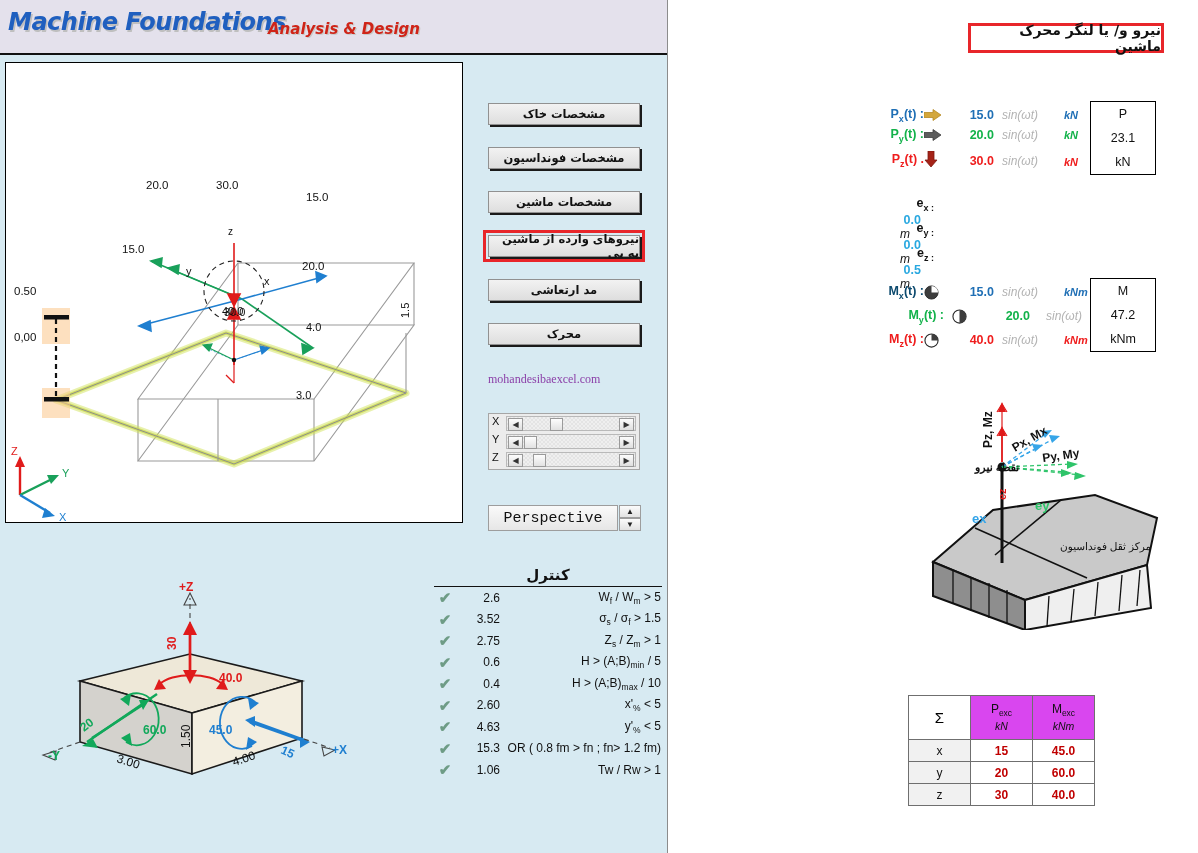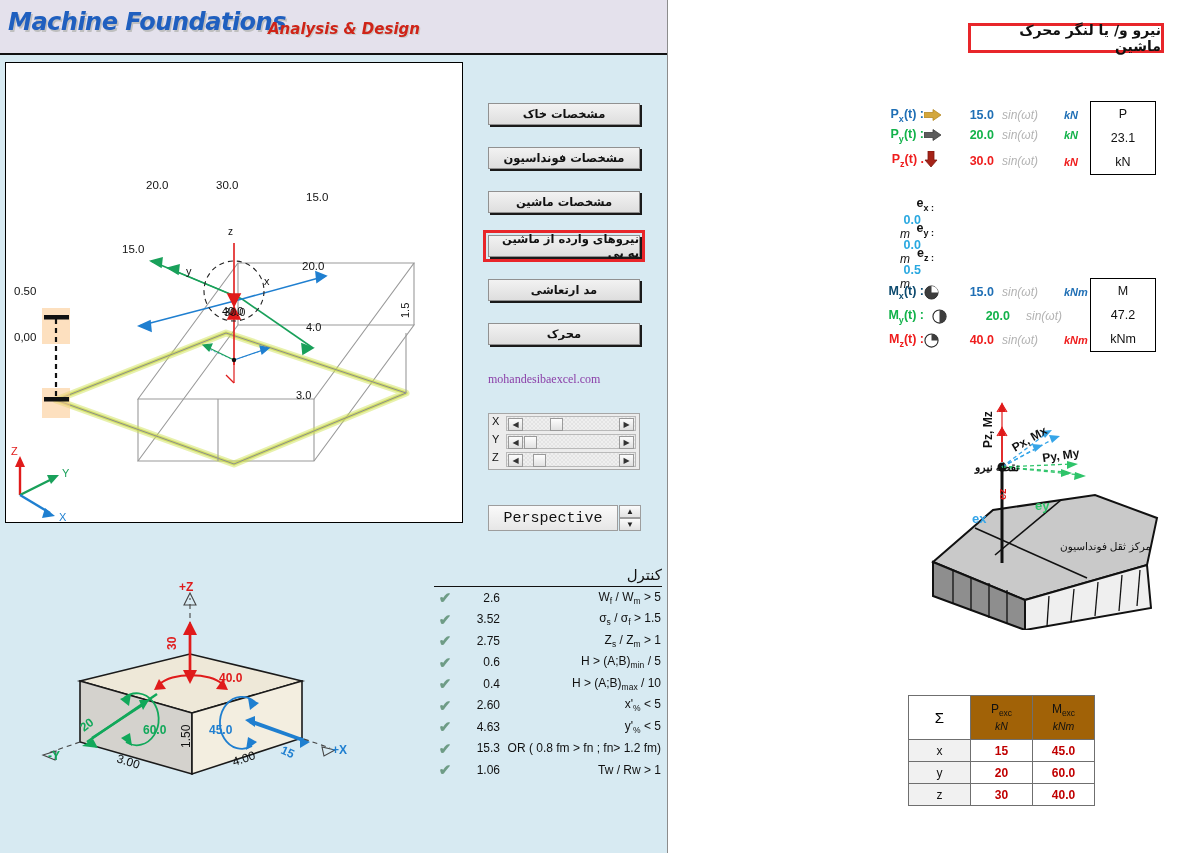--- a/index.html
+++ b/index.html
@@ -118,21 +118,21 @@
     border:1px solid #9d9d9d;
     display:flex;align-items:center;justify-content:center;font-size:8px;color:#222;
   }
 
   
   .ctrl{
     position:absolute;left:434px;top:566px;width:232px;
     font-size:11.5px;color:#111;
   }
   .ctrl-title{
-    text-align:right;font-size:15px;font-weight:normal;color:#111;
+    text-align:center;font-size:15px;font-weight:bold;color:#111;
     font-family:"DejaVu Sans",sans-serif;direction:rtl;
     padding-bottom:2px;border-bottom:1.5px solid #111;
     margin-right:4px;
   }
   .ctrl-row{
     display:flex;align-items:center;height:21.5px;
   }
   .ck{width:22px;text-align:center;color:#6e9c86;font-size:15px;font-weight:bold;line-height:1;}
   .cv{width:44px;text-align:right;font-size:12px;color:#111;}
   .cf{flex:1;text-align:right;padding-right:5px;font-size:12px;color:#111;white-space:nowrap;}
@@ -172,21 +172,21 @@
 
   
   .sumtab{
     position:absolute;left:908px;top:695px;
     border-collapse:collapse;font-size:12px;
   }
   .sumtab td,.sumtab th{
     border:1px solid #6f6f6f;text-align:center;box-sizing:border-box;
     font-weight:normal;
   }
-  .sumtab .hd{background:#a16207;width:62px;height:44px;color:#111;font-size:12px;}
+  .sumtab .hd{background:#d946ef;width:62px;height:44px;color:#111;font-size:12px;}
   .sumtab .hd sub{font-size:8.5px;}
   .sumtab .hd i{font-size:10.5px;}
   .sumtab .sig{background:#fff;width:62px;height:44px;font-size:15px;}
   .sumtab .rh{background:#f1f1f1;height:22px;font-size:12px;color:#111;}
   .sumtab .dv{background:#fff;height:22px;color:#c00000;font-weight:bold;font-size:12px;}
 
   svg{display:block;}
   .nosel{user-select:none;}
 </style>
 </head>
@@ -553,21 +553,21 @@
     <span class="ficon">
       <svg width="15" height="15" viewBox="0 0 16 16">
           <circle cx="8" cy="8" r="7" fill="#3d3d3d" stroke="#2b2b2b" stroke-width="1"></circle>
           <path d="M8,8 L8,1 A7,7 0 0,1 15,8 Z" fill="#fff"></path>
         </svg>
     </span>
     <span class="fval" style="color:#1f6fb5">15.0</span>
     <span class="fsin">sin(ωt)</span>
     <span class="funit" style="color:#1f6fb5">kNm</span>
   </div>
-  <div class="frow" style="left:862px;top:307px;gap:8px;">
+  <div class="frow" style="left:882px;top:307px;gap:8px;">
     <span class="fl" style="color:#12b24a">M<sub>y</sub>(t) :</span>
     <span class="ficon">
       <svg width="15" height="15" viewBox="0 0 16 16">
           <circle cx="8" cy="8" r="7" fill="#fff" stroke="#2b2b2b" stroke-width="1.2"></circle>
           <path d="M8,1 A7,7 0 0,1 8,15 Z" fill="#3d3d3d"></path>
         </svg>
     </span>
     <span class="fval" style="color:#12b24a">20.0</span>
     <span class="fsin">sin(ωt)</span>
     <span class="funit" style="color:#12b24a">kNm</span>

